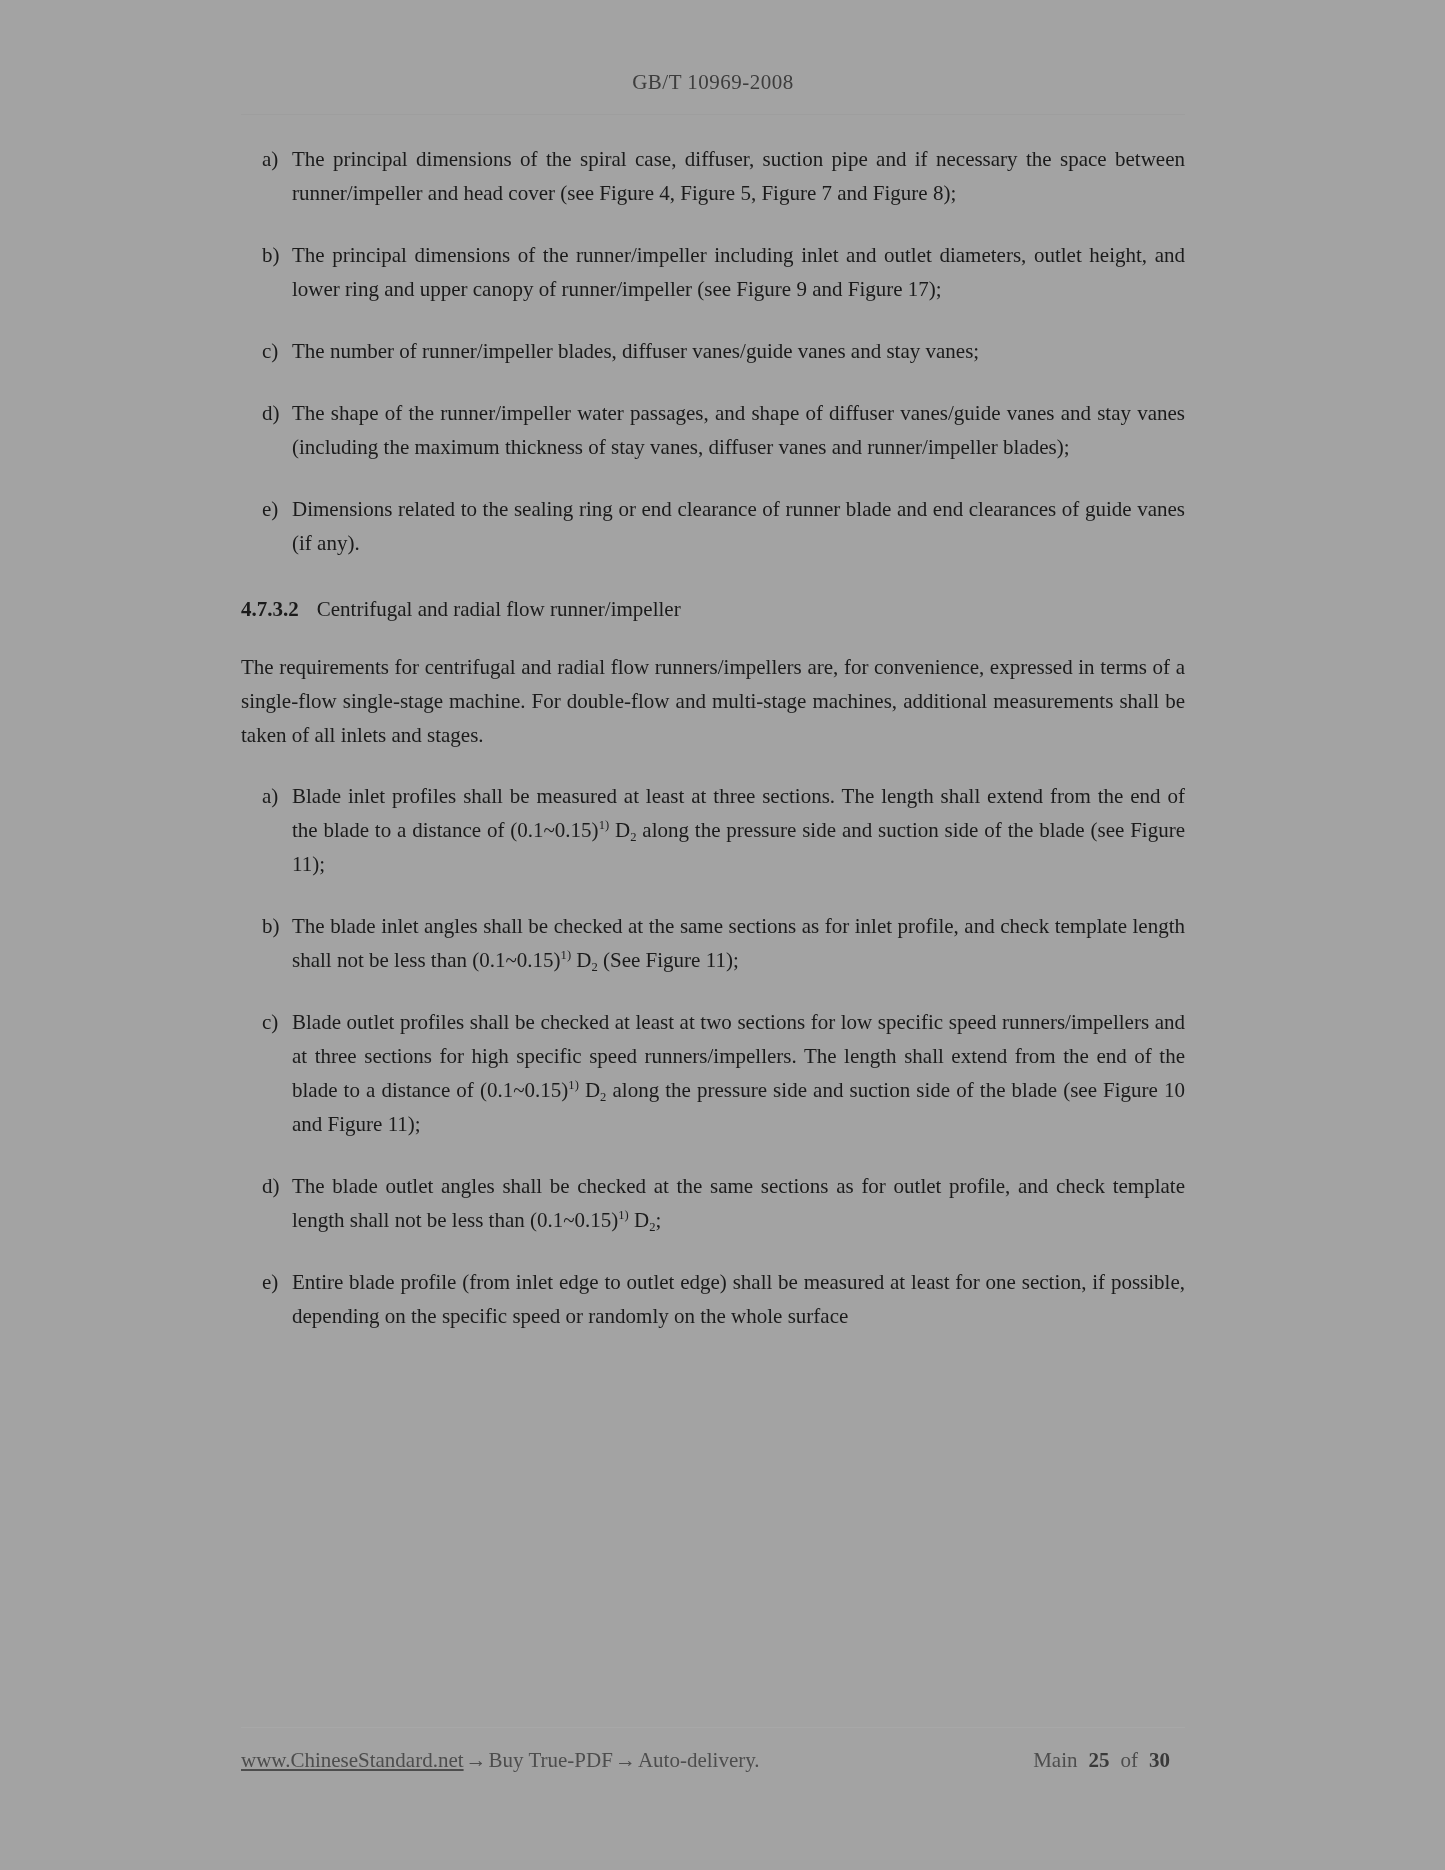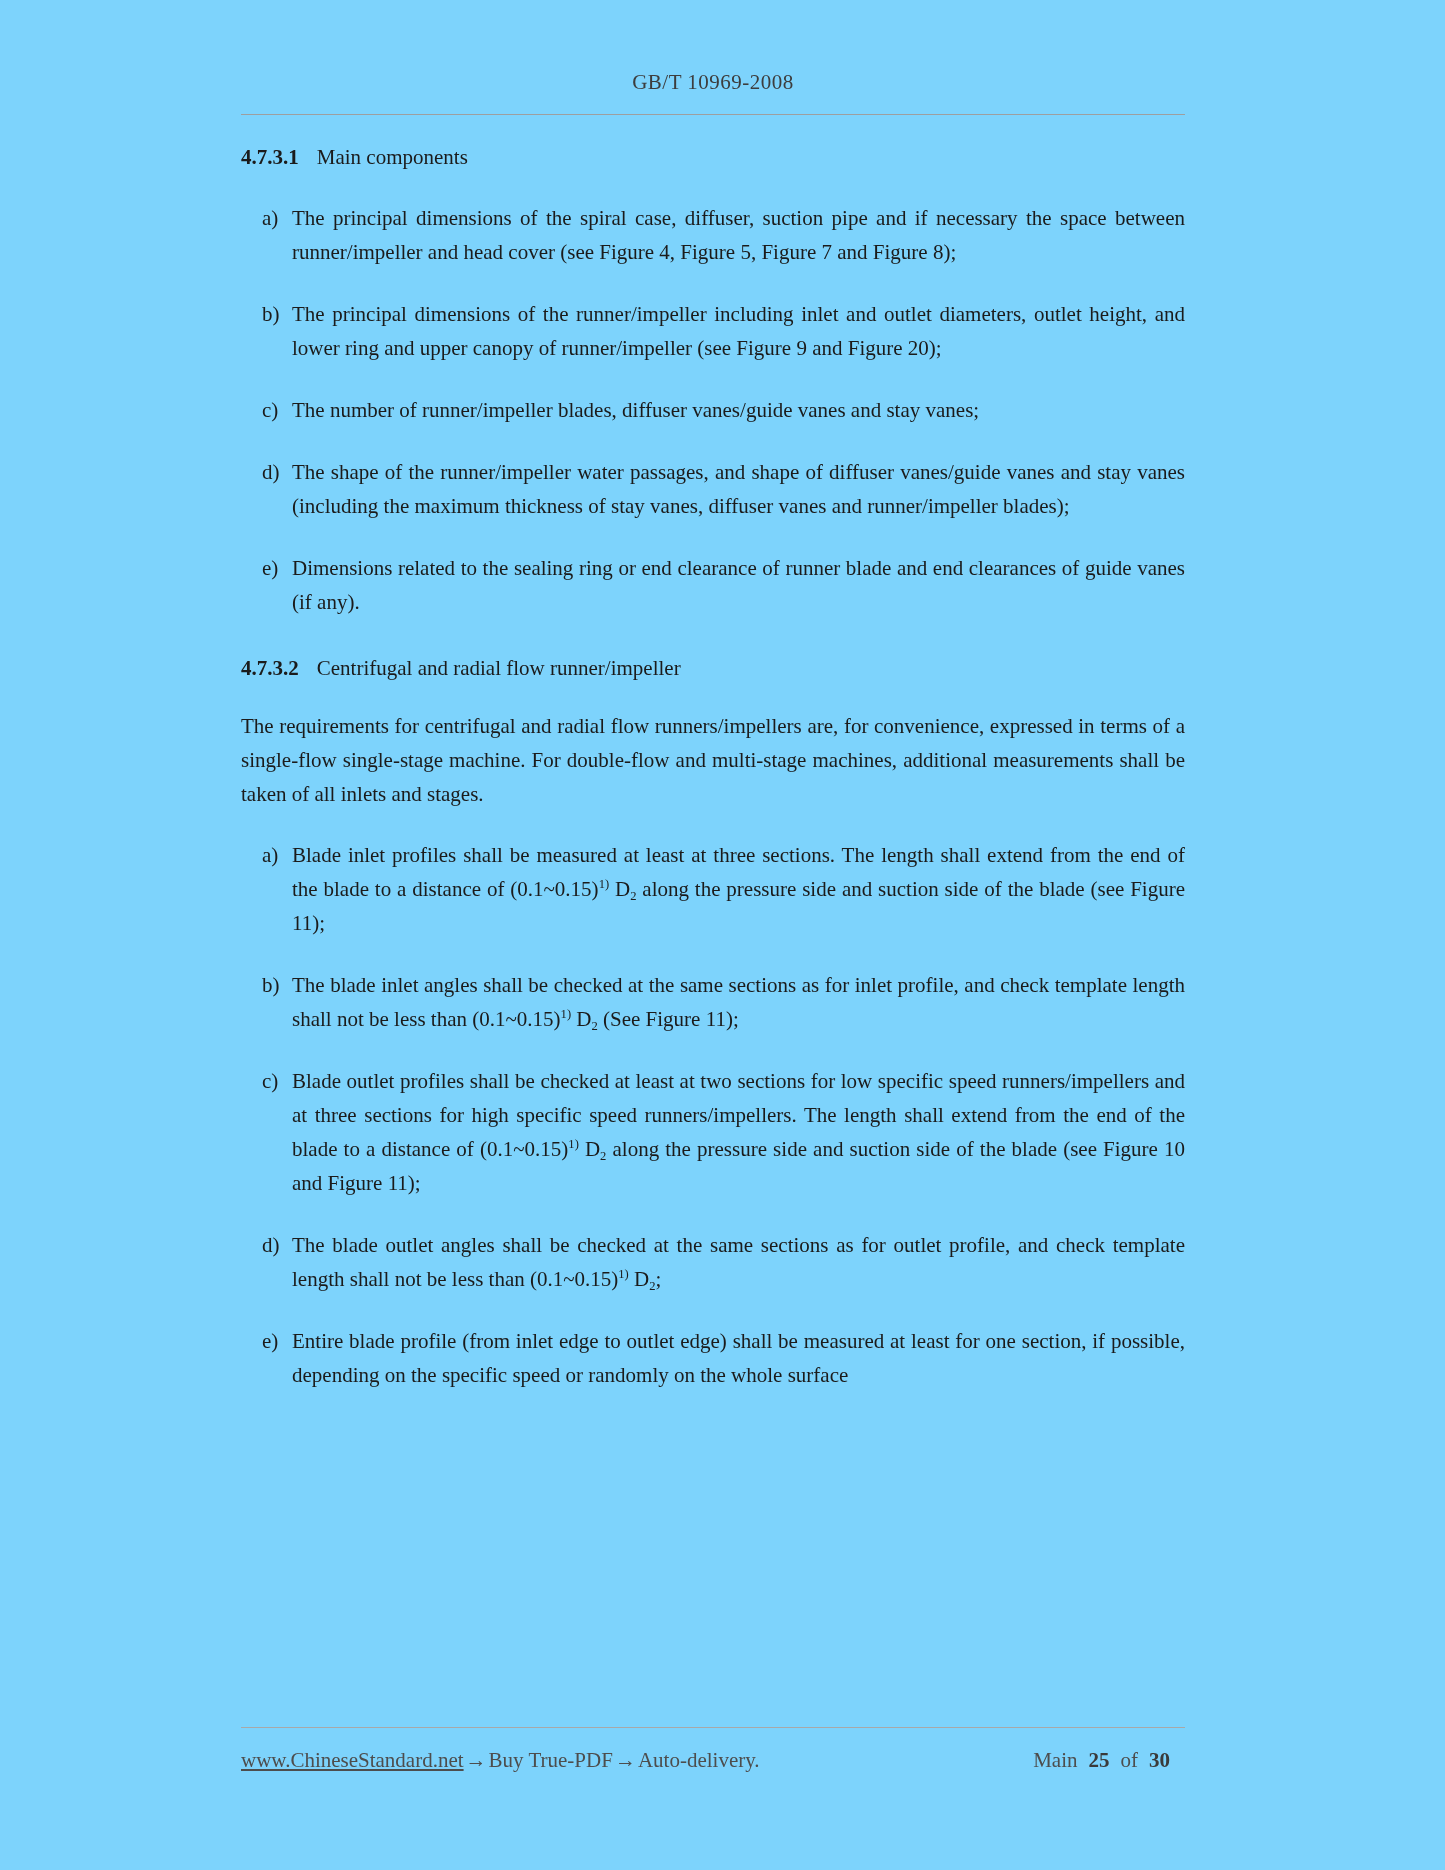--- a/index.html
+++ b/index.html
@@ -1,21 +1,21 @@
 <!DOCTYPE html>
 <html><head>
 <meta charset="utf-8">
 <style>
   * { margin: 0; padding: 0; box-sizing: border-box; }
   html, body { background: #ffffff; }
   .page {
     position: relative;
     width: 1445px;
     height: 1870px;
-    background: #7dd3fc;
+    background: #a3a3a3;
     font-family: "Liberation Serif", serif;
     color: #1b1b1b;
     overflow: hidden;
   }
   .content {
     position: absolute;
     left: 241px;
     top: 0;
     width: 944px;
   }
@@ -82,32 +82,29 @@
   <div class="content">
 
     <header>
       <div class="doc-number">GB/T 10969-2008</div>
       <div class="header-rule"></div>
     </header>
 
     <main>
 
 
-      <div class="heading h4731">
-        <span class="hnum">4.7.3.1</span><span class="htitle">Main components</span>
-      </div>
 
       <div class="list">
         <div class="item">
           <span class="marker">a)</span>
           <div class="item-text"><span>The principal dimensions of the spiral case, diffuser, suction pipe and if necessary the space between runner/impeller and head cover (see Figure 4, Figure 5, Figure 7 and Figure 8);</span></div>
         </div>
         <div class="item">
           <span class="marker">b)</span>
-          <div class="item-text"><span>The principal dimensions of the runner/impeller including inlet and outlet diameters, outlet height, and lower ring and upper canopy of runner/impeller (see Figure 9 and Figure 20);</span></div>
+          <div class="item-text"><span>The principal dimensions of the runner/impeller including inlet and outlet diameters, outlet height, and lower ring and upper canopy of runner/impeller (see Figure 9 and Figure 17);</span></div>
         </div>
         <div class="item">
           <span class="marker">c)</span>
           <div class="item-text"><span>The number of runner/impeller blades, diffuser vanes/guide vanes and stay vanes;</span></div>
         </div>
         <div class="item">
           <span class="marker">d)</span>
           <div class="item-text"><span>The shape of the runner/impeller water passages, and shape of diffuser vanes/guide vanes and stay vanes (including the maximum thickness of stay vanes, diffuser vanes and runner/impeller blades);</span></div>
         </div>
         <div class="item">

